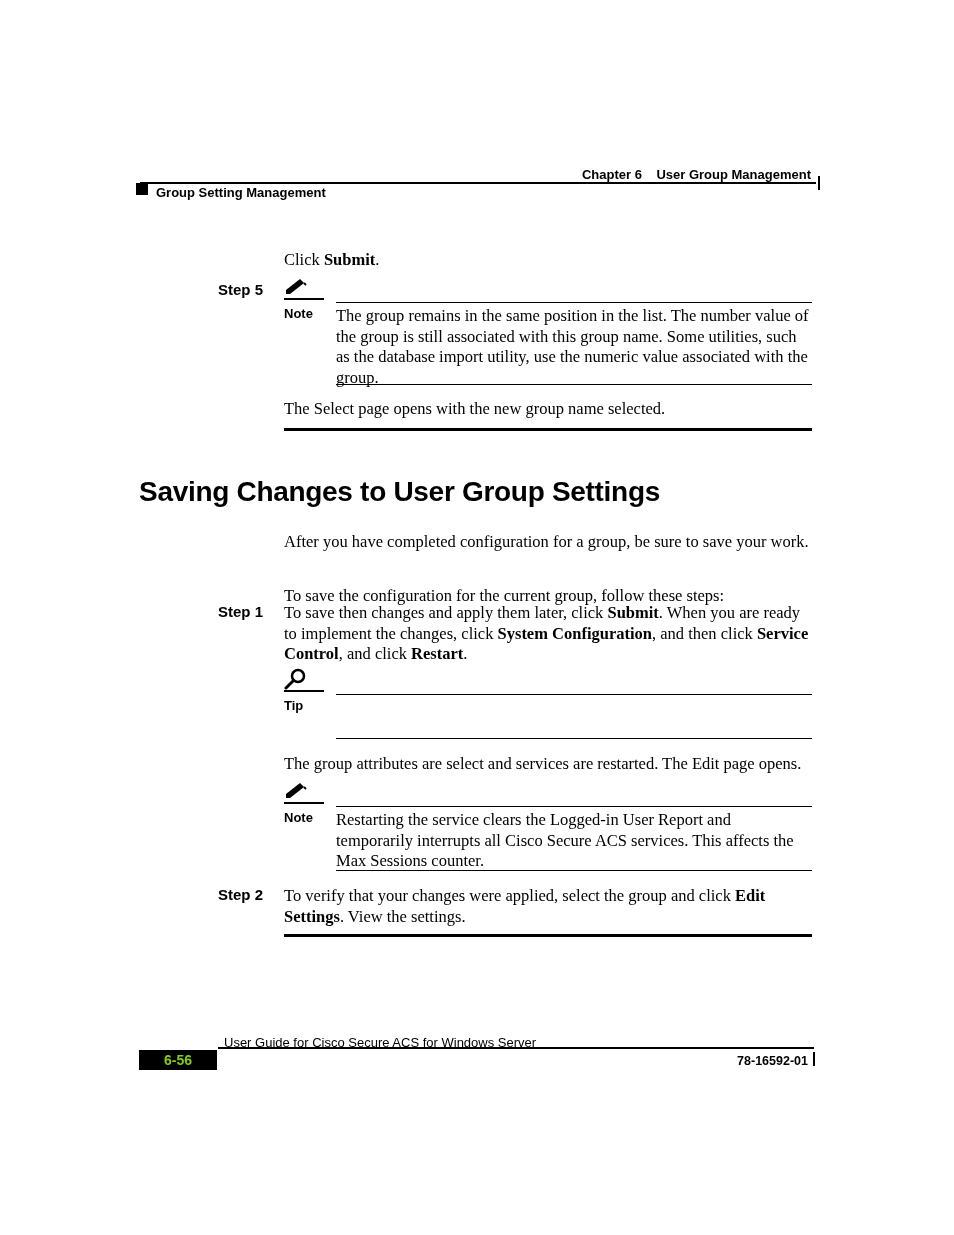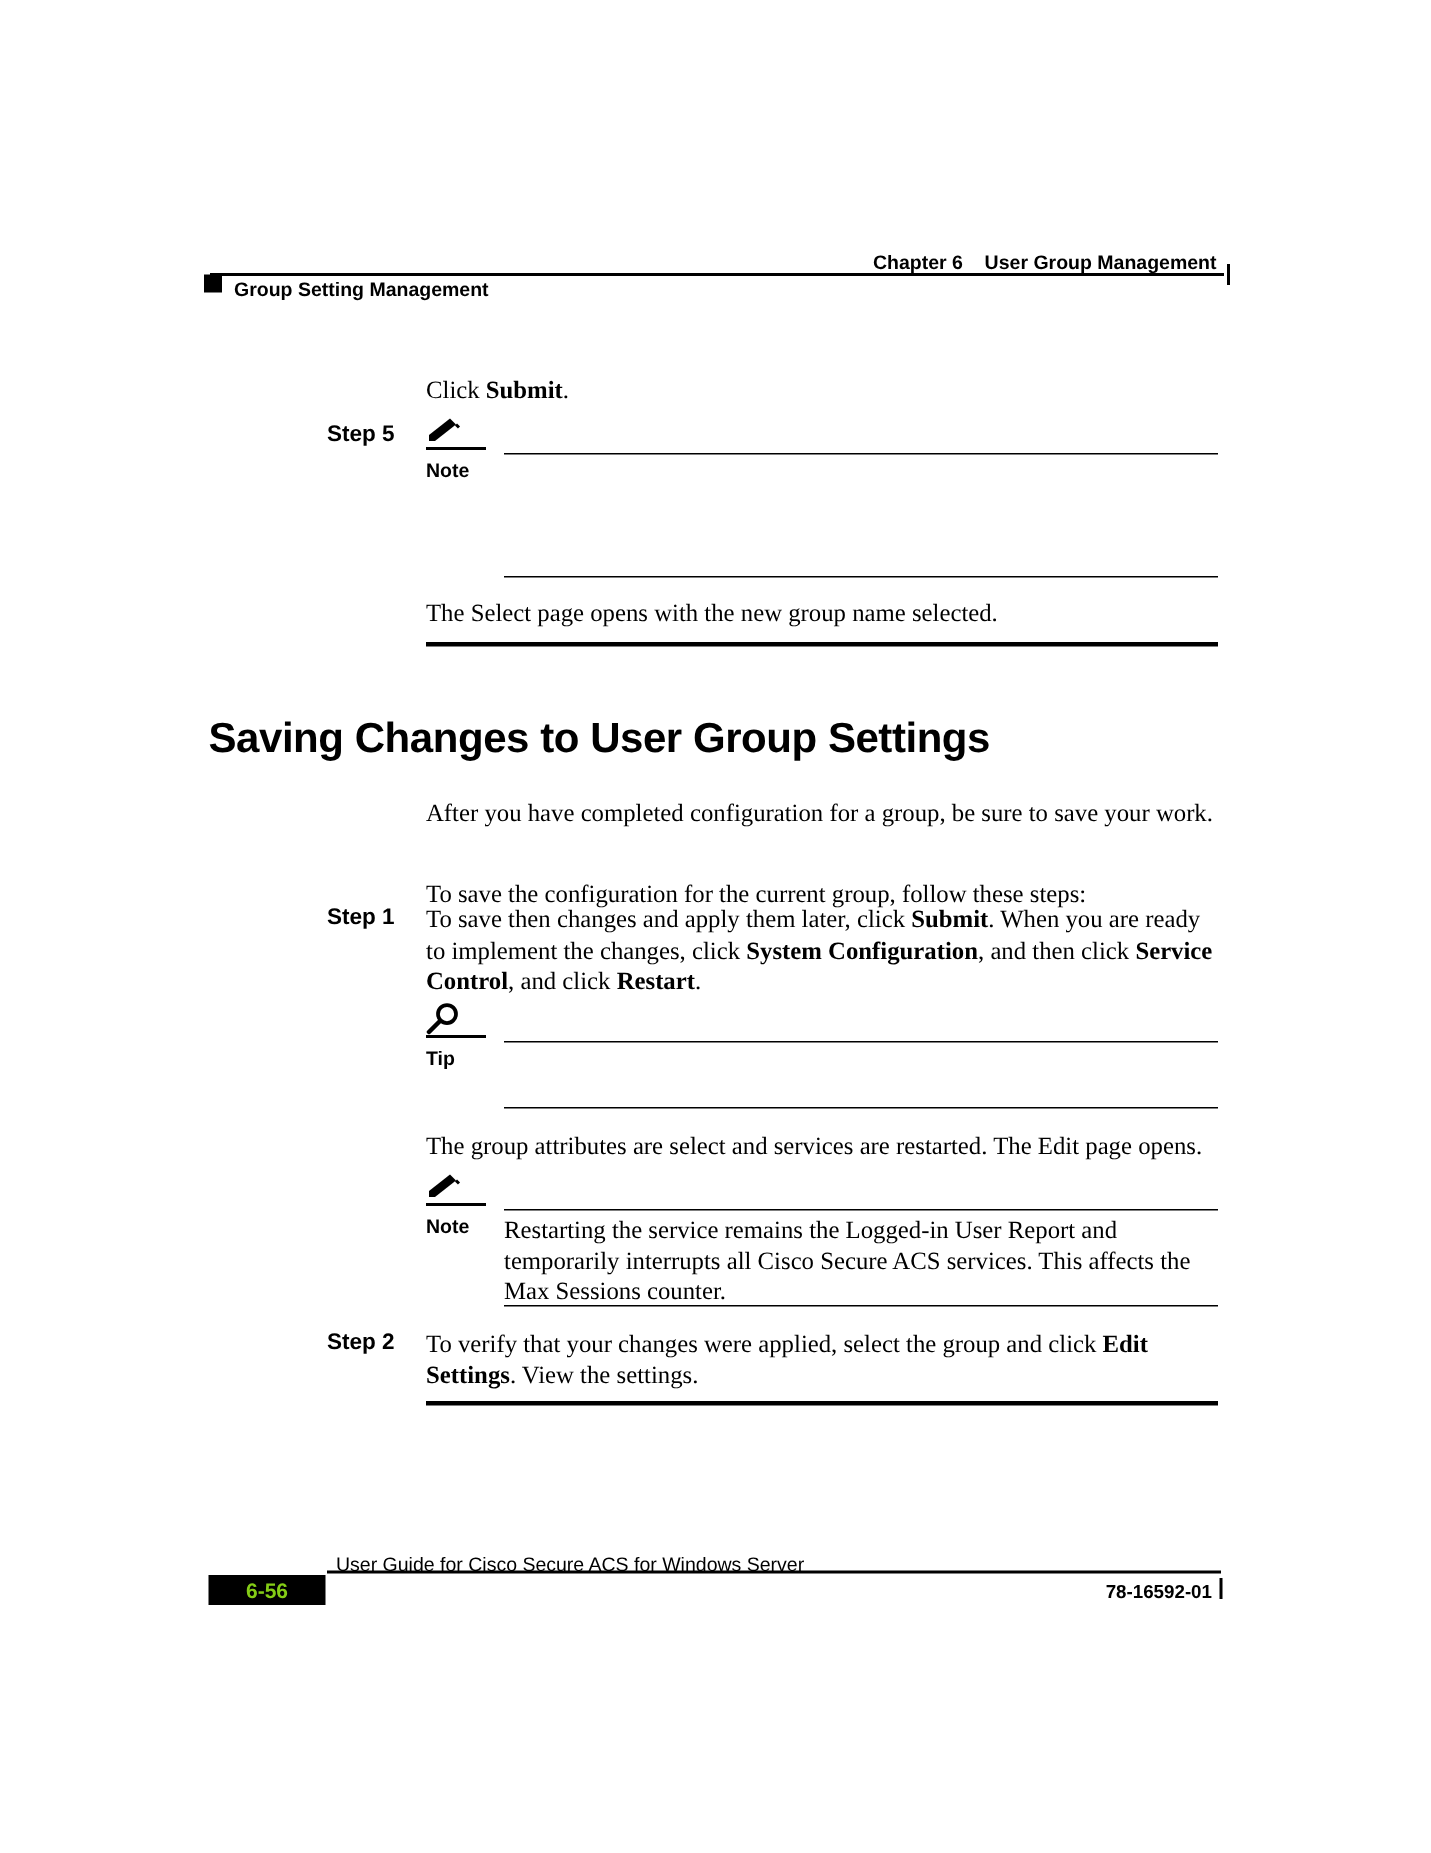--- a/index.html
+++ b/index.html
@@ -203,20 +203,21 @@
 <div class="callout" style="top:276px; height:110px;">
   <div class="icon-wrap">
     <svg class="pencil-svg" viewBox="0 0 26 20">
       <path d="M2 14 L16 3 L20 7 L6 18 L2 18 Z" fill="#000"></path>
       <path d="M20 7 L22 9" stroke="#000" stroke-width="2"></path>
     </svg>
   </div>
   <div class="icon-underline" style="top:22px;"></div>
   <div class="label" style="top:30px;">Note</div>
   <div class="top-rule" style="top:26px;"></div>
+  <div class="text" style="top:30px;">The group remains in the same position in the list. The number value of the group is still associated with this group name. Some utilities, such as the database import utility, use the numeric value associated with the group.</div>
   <div class="bottom-rule" style="top:108px;"></div>
 </div>
 
 <div class="body-text" style="top:399px;">The Select page opens with the new group name selected.</div>
 
 <div class="thick-rule" style="top:428px;"></div>
 
 <div class="h1" style="top:476px;">Saving Changes to User Group Settings</div>
 
 <div class="body-text" style="top:532px;">After you have completed configuration for a group, be sure to save your work.</div>
@@ -245,21 +246,21 @@
 <div class="callout" style="top:780px; height:92px;">
   <div class="icon-wrap">
     <svg class="pencil-svg" viewBox="0 0 26 20">
       <path d="M2 14 L16 3 L20 7 L6 18 L2 18 Z" fill="#000"></path>
       <path d="M20 7 L22 9" stroke="#000" stroke-width="2"></path>
     </svg>
   </div>
   <div class="icon-underline" style="top:22px;"></div>
   <div class="label" style="top:30px;">Note</div>
   <div class="top-rule" style="top:26px;"></div>
-  <div class="text" style="top:30px;">Restarting the service remains the Logged-in User Report and temporarily interrupts all Cisco Secure ACS services. This affects the Max Sessions counter.</div>
+  <div class="text" style="top:30px;">Restarting the service clears the Logged-in User Report and temporarily interrupts all Cisco Secure ACS services. This affects the Max Sessions counter.</div>
   <div class="bottom-rule" style="top:90px;"></div>
 </div>
 
 <div class="step-label sans bold" style="top:886px;">Step 2</div>
 <div class="body-text" style="top:886px;">
   <span>To verify that your changes were applied, select the group and click </span><span class="bold">Edit Settings</span><span>. View the settings.</span>
 </div>
 
 <div class="thick-rule" style="top:934px;"></div>
 

